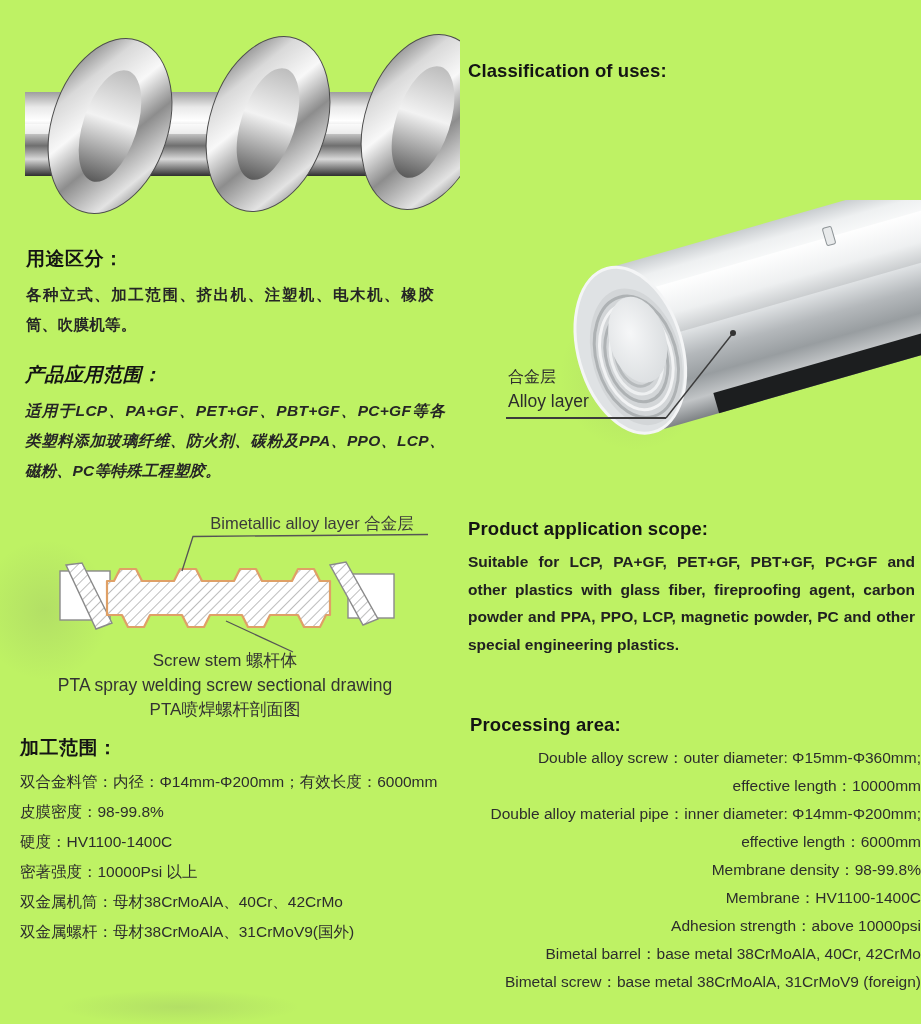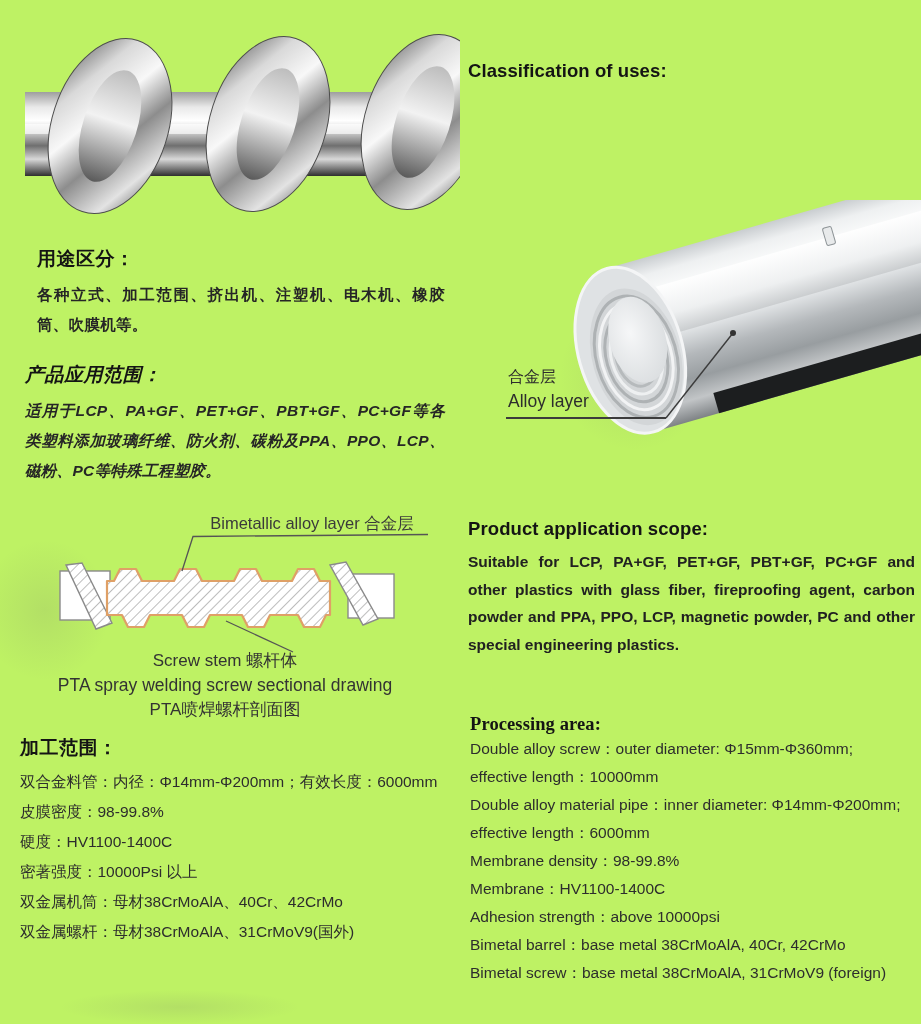--- a/index.html
+++ b/index.html
@@ -20,21 +20,21 @@
     line-height:27.5px; text-align:justify; margin:0;
   }
   .cn-body {
     font-size:15.5px; font-weight:600; color:#262626;
     line-height:30px; text-align:justify; margin:0; letter-spacing:.3px;
   }
   .spec-line {
     font-size:15.5px; font-weight:500; color:#2d2d2d;
     line-height:30px; white-space:nowrap;
   }
-  .spec-line.en { line-height:28px; font-weight:400; }
+  .spec-line.en { line-height:28px; font-weight:400;text-align:right; }
   .smudge {
     pointer-events:none;
     background:radial-gradient(closest-side, rgba(110,110,110,.14), rgba(110,110,110,0));
   }
   svg text { font-family:"Liberation Sans","DejaVu Sans",sans-serif; }
 </style>
 </head>
 <body>
 
 <div class="page">
@@ -77,21 +77,21 @@
       <ellipse cx="243" cy="96" rx="27" ry="58" transform="rotate(18 243 96)" fill="url(#coreG)"></ellipse>
       <ellipse cx="398" cy="94" rx="58" ry="90" transform="rotate(18 398 94)" fill="url(#flightG)" stroke="#4d4d4d" stroke-width="1"></ellipse>
       <ellipse cx="398" cy="94" rx="27" ry="58" transform="rotate(18 398 94)" fill="url(#coreG)"></ellipse>
     </g>
   </svg>
 
   <div class="abs" style="left:468px;top:60px;width:447px;">
     <h2 class="sec-title">Classification of uses:</h2>
   </div>
 
-  <div class="abs" style="left:37px;top:246px;width:408px;">
+  <div class="abs" style="left:26px;top:246px;width:408px;">
     <h2 class="sec-title cn">用途区分：</h2>
     <p class="cn-body">各种立式、加工范围、挤出机、注塑机、电木机、橡胶筒、吹膜机等。</p>
   </div>
 
   <div class="abs" style="left:25px;top:362px;width:420px;font-style:italic;">
     <h2 class="sec-title cn">产品应用范围：</h2>
     <p class="cn-body">适用于LCP、PA+GF、PET+GF、PBT+GF、PC+GF等各类塑料添加玻璃纤维、防火剂、碳粉及PPA、PPO、LCP、磁粉、PC等特殊工程塑胶。</p>
   </div>
 
   <svg class="abs" style="left:470px;top:200px;" width="451" height="278" viewBox="0 0 451 278">
@@ -173,21 +173,21 @@
     <text x="195" y="188" font-size="17.5" font-weight="500" fill="#333333" text-anchor="middle">PTA spray welding screw sectional drawing</text>
     <text x="195" y="212" font-size="17" font-weight="500" fill="#333333" text-anchor="middle">PTA喷焊螺杆剖面图</text>
   </svg>
 
   <div class="abs" style="left:468px;top:518px;width:447px;">
     <h2 class="sec-title">Product application scope:</h2>
     <p class="body-text">Suitable for LCP, PA+GF, PET+GF, PBT+GF, PC+GF and other plastics with glass fiber, fireproofing agent, carbon powder and PPA, PPO, LCP, magnetic powder, PC and other special engineering plastics.</p>
   </div>
 
   <div class="abs" style="left:470px;top:714px;width:451px;">
-    <h2 class="sec-title" style="margin-bottom:0;font-family:Liberation Serif, serif;">Processing area:</h2>
+    <h2 class="sec-title" style="margin-bottom:8px;">Processing area:</h2>
     <div class="spec-line en">Double alloy screw：outer diameter: Φ15mm-Φ360mm;</div>
     <div class="spec-line en">effective length：10000mm</div>
     <div class="spec-line en">Double alloy material pipe：inner diameter: Φ14mm-Φ200mm;</div>
     <div class="spec-line en">effective length：6000mm</div>
     <div class="spec-line en">Membrane density：98-99.8%</div>
     <div class="spec-line en">Membrane：HV1100-1400C</div>
     <div class="spec-line en">Adhesion strength：above 10000psi</div>
     <div class="spec-line en">Bimetal barrel：base metal 38CrMoAlA, 40Cr, 42CrMo</div>
     <div class="spec-line en">Bimetal screw：base metal 38CrMoAlA, 31CrMoV9 (foreign)</div>
   </div>

